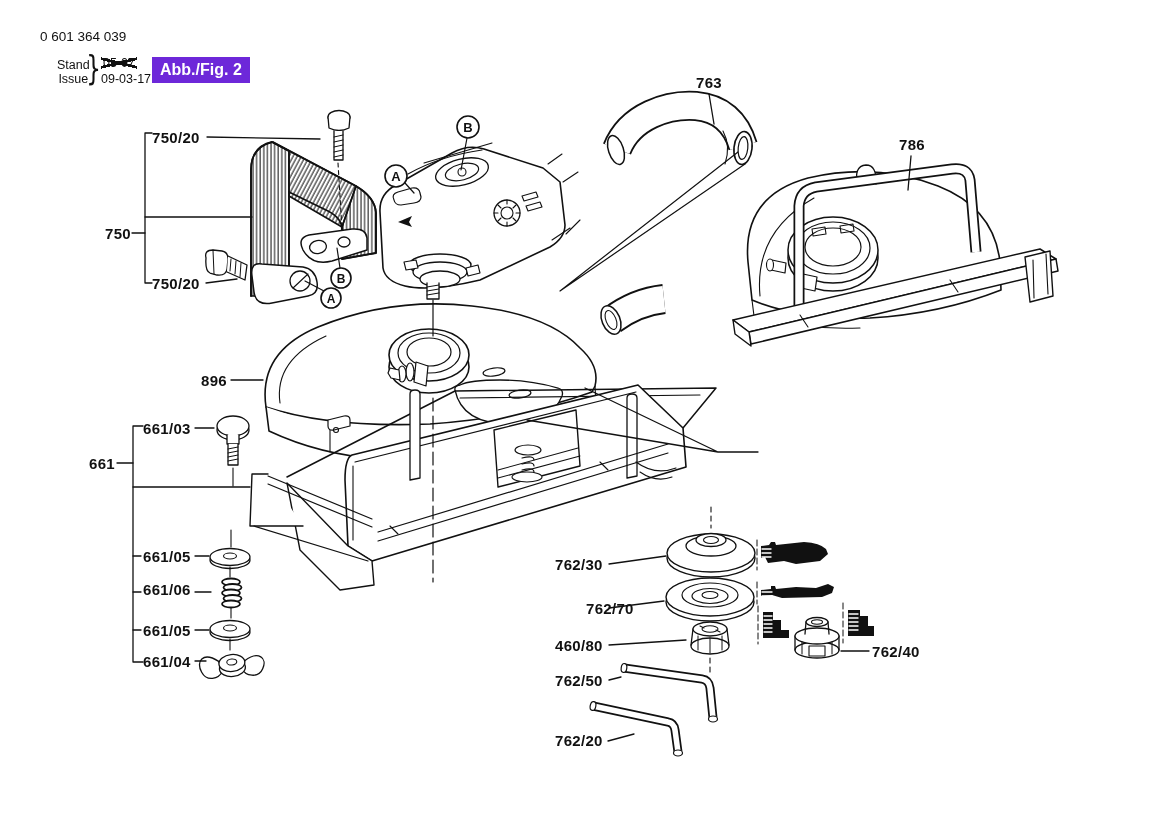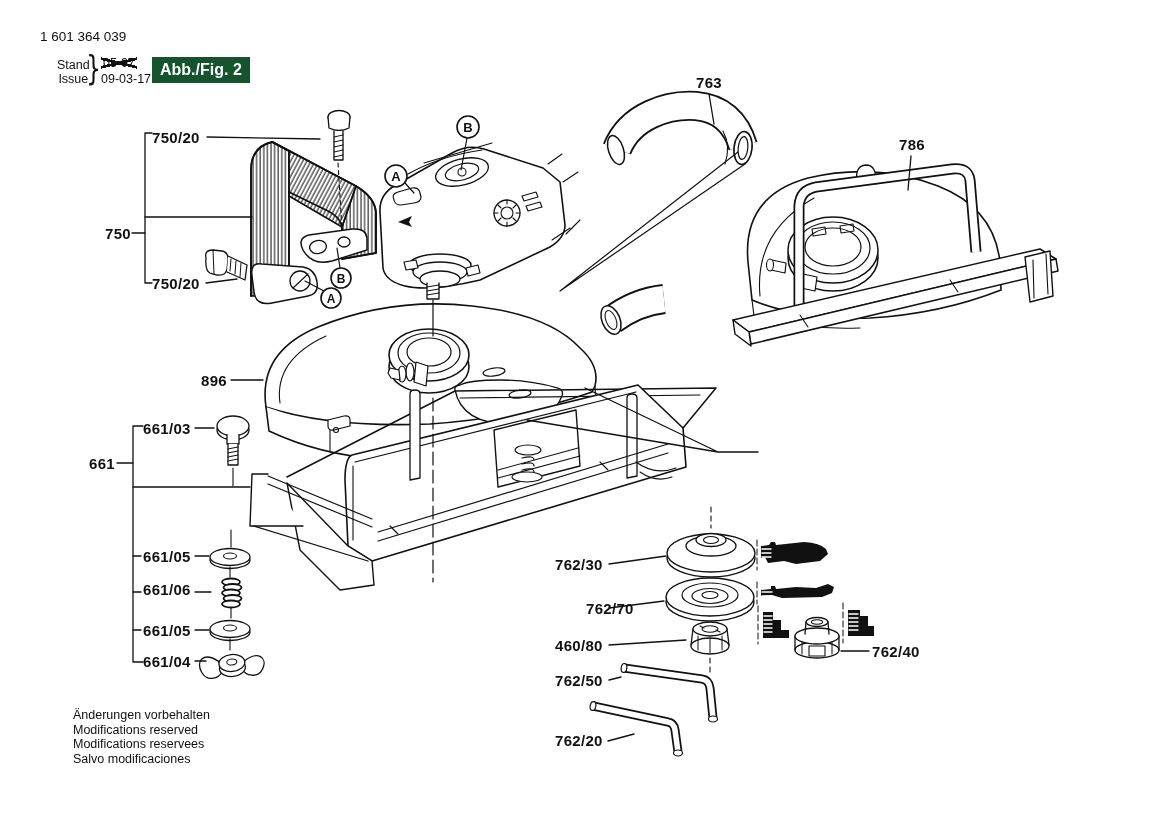--- a/index.html
+++ b/index.html
@@ -8,21 +8,21 @@
   #art{position:absolute;left:0;top:0;}
   .plabel{position:absolute;font:bold 15px "Liberation Sans",sans-serif;color:#111;letter-spacing:.3px;white-space:nowrap;text-align:right;}
   .note{position:absolute;font:12.5px/14.6px "Liberation Sans",sans-serif;color:#111;white-space:nowrap;}
   .hdr-id{position:absolute;left:40px;top:29px;font:13.5px "Liberation Sans",sans-serif;}
   .hdr-si{position:absolute;left:57px;top:58px;font:12.5px/14px "Liberation Sans",sans-serif;text-align:center;}
   .brace{position:absolute;left:83px;top:52px;font:400 33px/33px "DejaVu Sans",sans-serif;transform:scaleX(.7);}
   .date-old{position:absolute;left:101px;top:56px;font:12.5px "Liberation Sans",sans-serif;padding:0 2px;
     background-image:linear-gradient(14deg,transparent 44%,#111 44%,#111 56%,transparent 56%),
                      linear-gradient(-14deg,transparent 44%,#111 44%,#111 56%,transparent 56%);}
   .date-new{position:absolute;left:101px;top:72px;font:12.5px "Liberation Sans",sans-serif;}
-  .figbox{position:absolute;left:152px;top:57px;background:#14532d;color:#fff;
+  .figbox{position:absolute;left:152px;top:57px;background:#6d28d9;color:#fff;
           font:bold 16px/22px "Liberation Sans",sans-serif;padding:2px 8px;}
 </style>
 </head>
 <body>
 
 <div id="stage">
 
 <svg id="art" width="1169" height="826" viewBox="0 0 1169 826">
   <defs>
     <pattern id="pv" width="3.6" height="4" patternUnits="userSpaceOnUse">
@@ -341,21 +341,21 @@
         <text x="341" y="283" text-anchor="middle" stroke="none" fill="#111" style="font:bold 12px 'Liberation Sans',sans-serif">B</text>
           </g>
       <g>
             <circle cx="331" cy="298" r="10" fill="#fff"></circle>
         <text x="331" y="303" text-anchor="middle" stroke="none" fill="#111" style="font:bold 12px 'Liberation Sans',sans-serif">A</text>
           </g>
     </g>
   </g>
 </svg>
 
-<div class="hdr-id">1 601 364 039</div>
+<div class="hdr-id">0 601 364 039</div>
 <div class="hdr-si">
   <div>Stand</div>
   <div>Issue</div>
 </div>
 <div class="brace">}</div>
 <div class="date-old">05-07</div>
 <div class="date-new">09-03-17</div>
 <div class="figbox">Abb./Fig. 2</div>
 
 <div class="plabel" style="left:152px;top:129px">750/20</div>
@@ -371,20 +371,14 @@
 <div class="plabel" style="left:143px;top:622px">661/05</div>
 <div class="plabel" style="left:143px;top:653px">661/04</div>
 <div class="plabel" style="left:555px;top:556px">762/30</div>
 <div class="plabel" style="left:586px;top:600px">762/70</div>
 <div class="plabel" style="left:555px;top:637px">460/80</div>
 <div class="plabel" style="left:555px;top:672px">762/50</div>
 <div class="plabel" style="left:555px;top:732px">762/20</div>
 <div class="plabel" style="left:872px;top:643px">762/40</div>
 
 
-<div class="note" style="left:73px;top:708px">
-  <div>Änderungen vorbehalten</div>
-  <div>Modifications reserved</div>
-  <div>Modifications reservees</div>
-  <div>Salvo modificaciones</div>
+
 </div>
 
-</div>
-
 </body></html>

